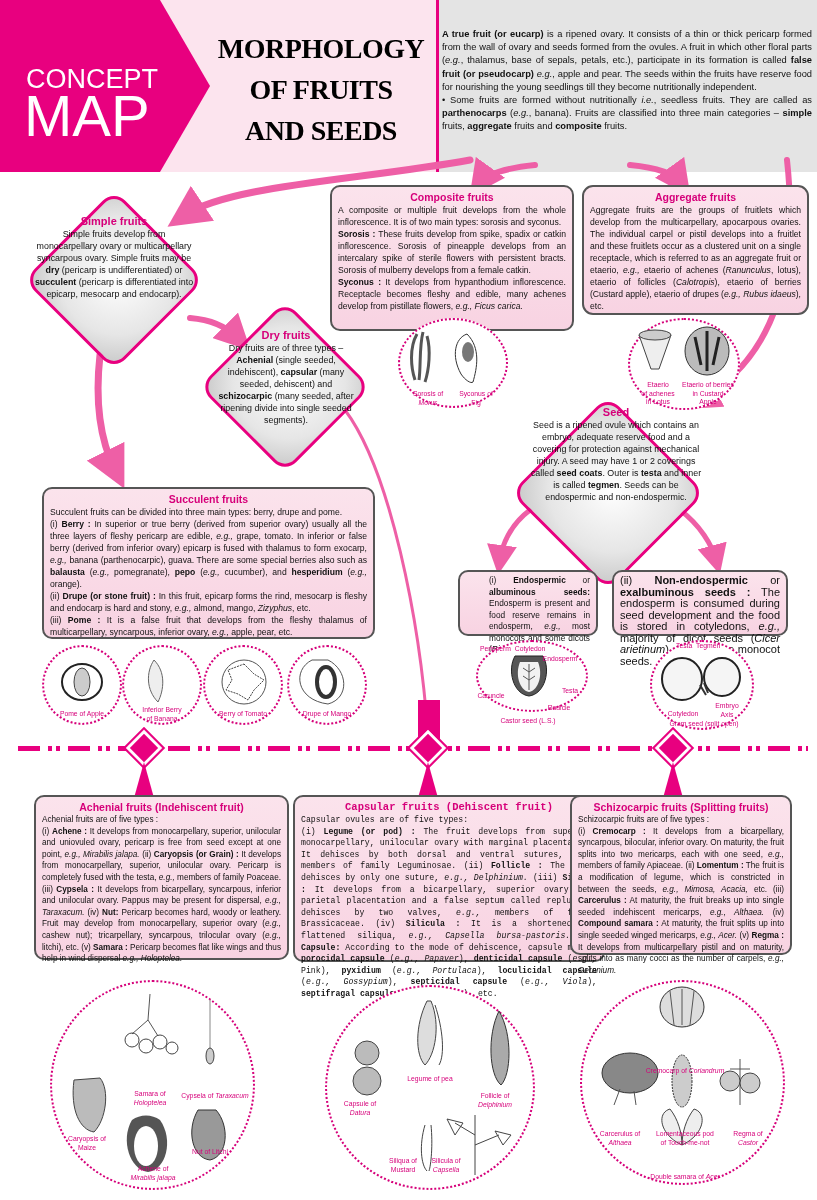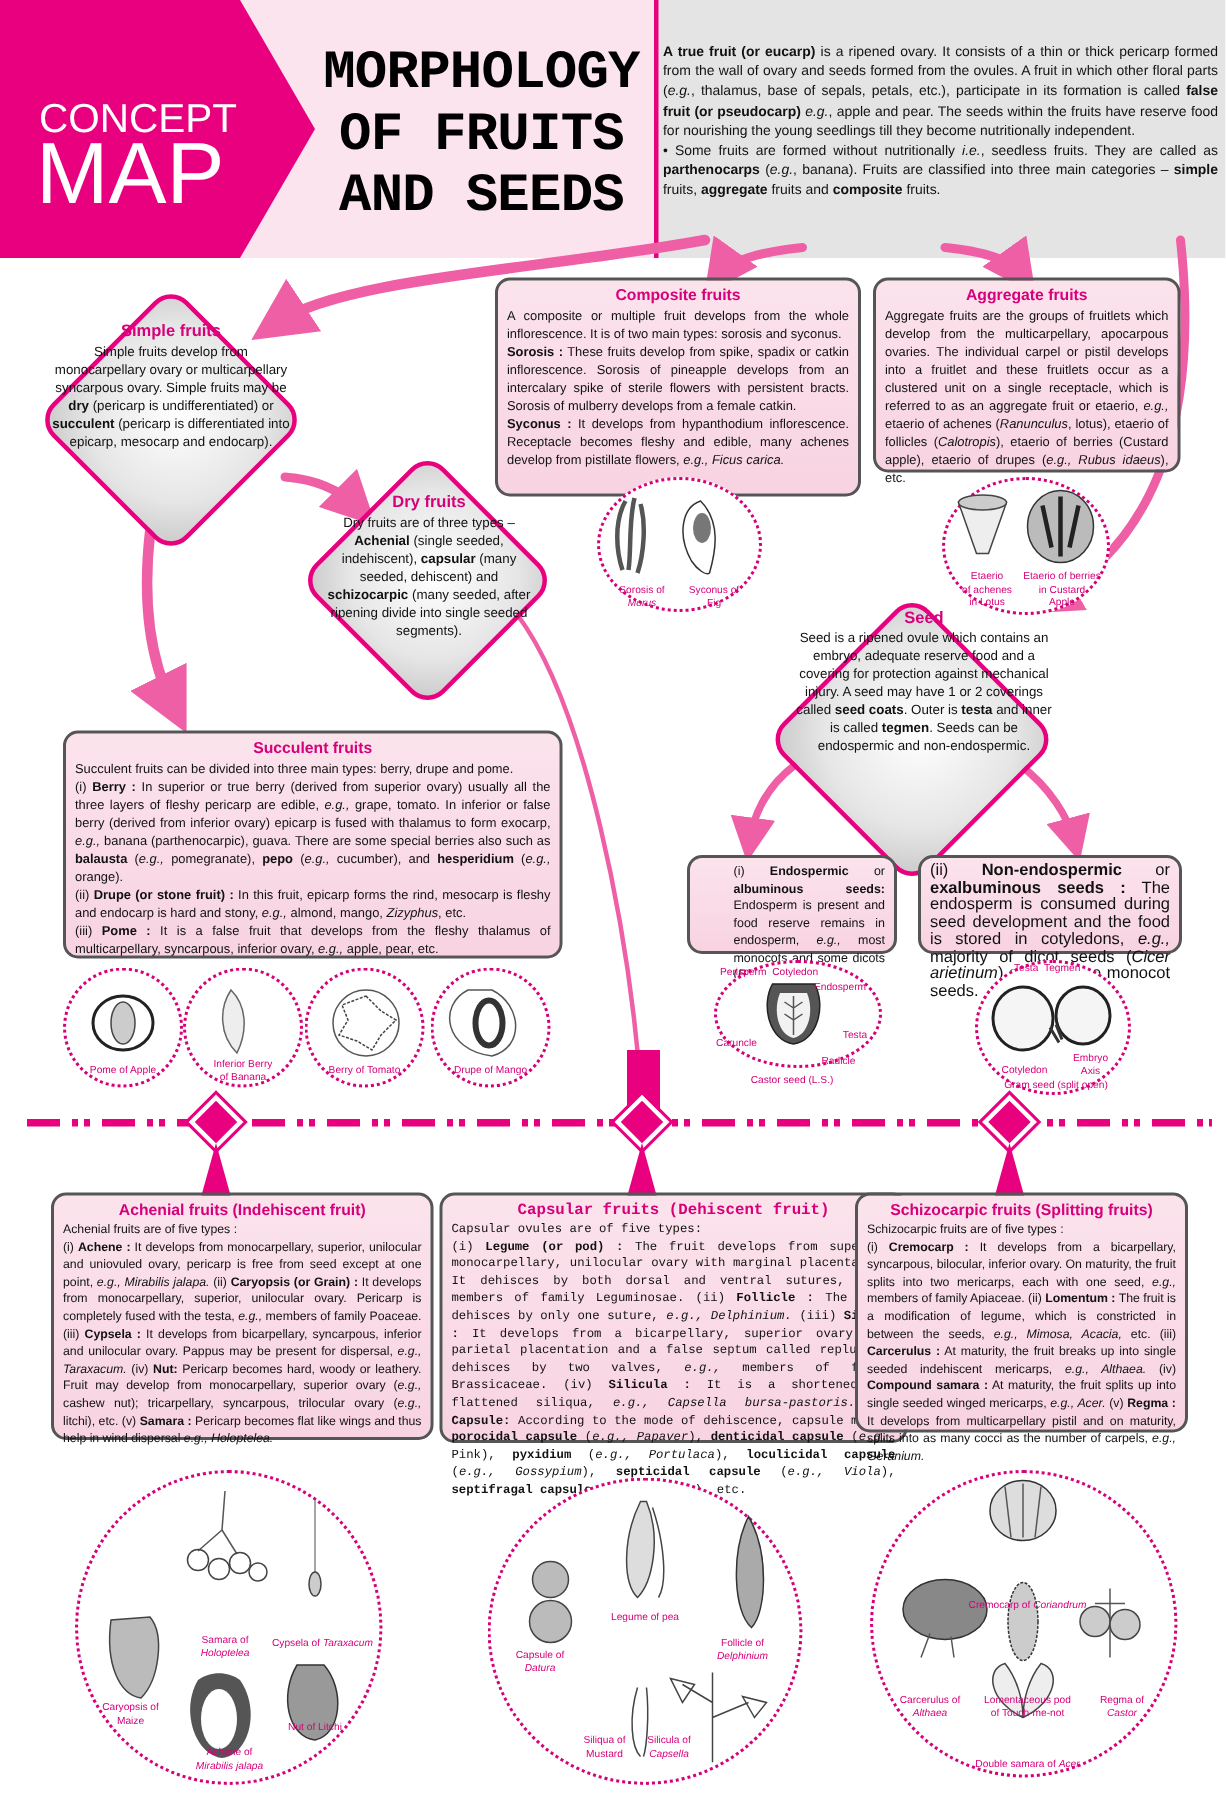--- a/index.html
+++ b/index.html
@@ -5,21 +5,21 @@
   * { box-sizing: border-box; margin: 0; padding: 0; }
   html, body { width: 817px; height: 1200px; background: #ffffff; overflow: hidden; }
   body { position: relative; font-family: "DejaVu Sans", sans-serif; color: #111; }
 
   .abs { position: absolute; }
   #header-pink-left { left: 0; top: 0; width: 436px; height: 172px; background: #fce4ee; }
   #concept-tag { left: 0; top: 0; width: 210px; height: 172px; background: #e8007f;
      clip-path: polygon(0 0, 160px 0, 210px 86px, 160px 172px, 0 172px); }
   #concept-word { left: 26px; top: 64px; color: #fff; font-family: "Liberation Sans", sans-serif; font-size: 27px; letter-spacing: 0; }
   #map-word { left: 24px; top: 84px; color: #fff; font-family: "Liberation Sans", sans-serif; font-size: 58px; line-height: 64px; }
-  #title { left: 208px; top: 28px; width: 226px; text-align: center; font-family: Liberation Mono, monospace; font-weight: bold; font-size: 36px; line-height: 41px; color: #000; letter-spacing: -0.5px; }
+  #title { left: 208px; top: 28px; width: 226px; text-align: center; font-family: Liberation Serif, serif; font-weight: bold; font-size: 28px; line-height: 41px; color: #000; letter-spacing: -0.5px; }
   #intro-box { left: 436px; top: 0; width: 381px; height: 172px; background: #e4e4e4; border-left: 3px solid #e8007f; }
   #intro-text { left: 442px; top: 28px; width: 370px; font-size: 9.3px; line-height: 13.2px; text-align: justify; color: #111; font-family: "Liberation Sans", sans-serif; }
   #intro-text b { font-weight: bold; }
 
   
   .box { position: absolute; background: linear-gradient(#fbe3ec, #f8d3e2); border: 2.5px solid #555; border-radius: 10px; padding: 3px 6px; font-family: "Liberation Sans", sans-serif; font-size: 8.6px; line-height: 12px; text-align: justify; color: #111; }
   .box .bt { display: block; color: #d6007a; font-weight: bold; font-size: 10.5px; text-align: center; line-height: 14px; }
   .box b { font-weight: bold; }
   .box i { font-style: italic; }
 
@@ -115,21 +115,21 @@
   <path d="M12,6 C4,20 6,40 10,52 M18,4 C14,20 16,38 14,52 M22,8 C26,22 24,42 20,54" stroke="#555" stroke-width="3" fill="none"></path>
   <path d="M62,6 C50,10 46,28 56,46 C60,52 66,56 68,54 C72,40 76,20 62,6 z" stroke="#333" fill="#fff"></path>
   <ellipse cx="63" cy="24" rx="6" ry="10" fill="#777"></ellipse>
 </svg>
 <div class="clabel" style="left:408px;top:390px;width:40px;"><div>Sorosis of</div><i>Morus</i></div>
 <div class="clabel" style="left:456px;top:390px;width:40px;">
     <div>Syconus of</div>
     <div>Fig</div>
   </div>
 
-<div class="box" style="left:582px;top:185px;width:205px;height:130px;">
+<div class="box" style="left:582px;top:185px;width:227px;height:130px;border-radius:11px;">
   <span class="bt">Aggregate fruits</span>
   <div><span>Aggregate fruits are the groups of fruitlets which develop from the multicarpellary, apocarpous ovaries. The individual carpel or pistil develops into a fruitlet and these fruitlets occur as a clustered unit on a single receptacle, which is referred to as an aggregate fruit or etaerio, </span><i>e.g.,</i><span> etaerio of achenes (</span><i>Ranunculus</i><span>, lotus), etaerio of follicles (</span><i>Calotropis</i><span>), etaerio of berries (Custard apple), etaerio of drupes (</span><i>e.g., Rubus idaeus</i><span>), etc.</span></div>
 </div>
 <div class="circle" style="left:628px;top:318px;width:112px;height:92px;"></div>
 <svg class="sketch" style="left:635px;top:325px;" width="100" height="55">
   <path d="M4,10 L36,10 L24,44 L16,44 z" fill="#eee" stroke="#444"></path>
   <ellipse cx="20" cy="10" rx="16" ry="5" fill="#ccc" stroke="#444"></ellipse>
   <ellipse cx="72" cy="26" rx="22" ry="24" fill="#bbb" stroke="#333"></ellipse>
   <path d="M60,12 L66,40 M72,6 L72,46 M84,12 L78,40" stroke="#222" stroke-width="3"></path>
 </svg>

